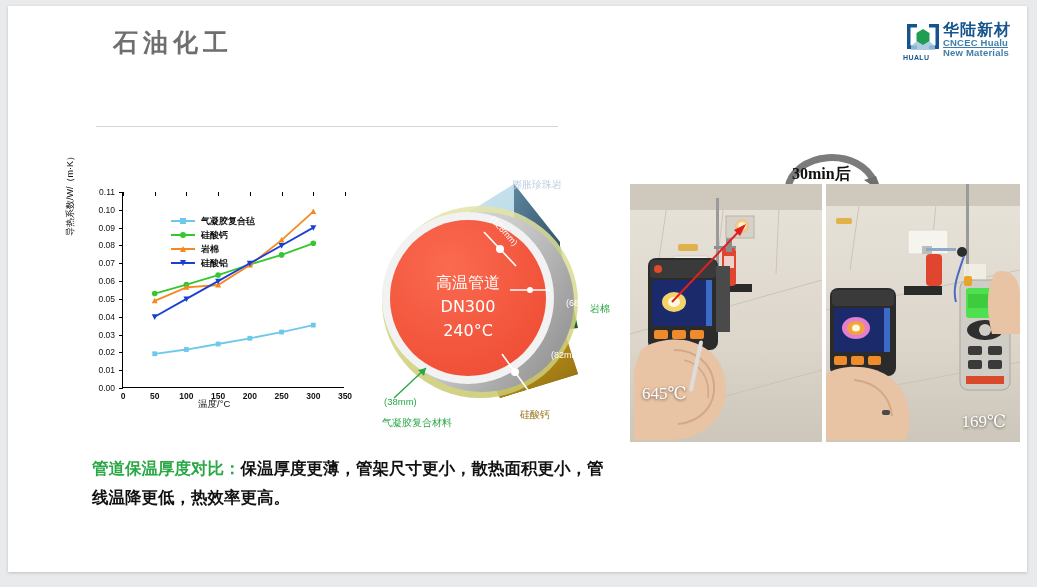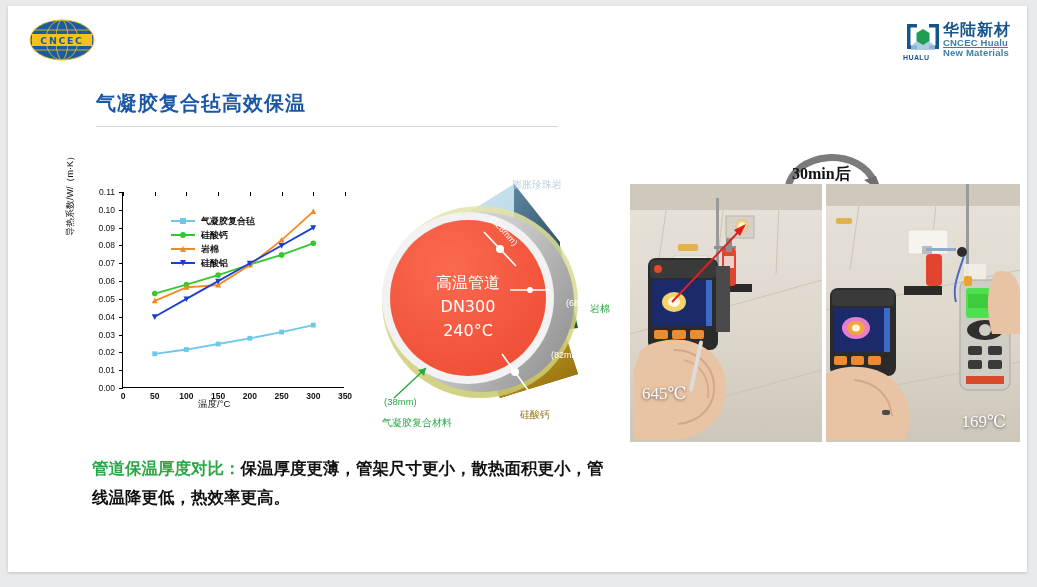--- a/index.html
+++ b/index.html
@@ -60,54 +60,40 @@
   .caption{position:absolute;left:84px;top:448px;width:520px;font-size:16.5px;font-weight:bold;
       line-height:1.75;color:#111;}
   .cap-green{color:#2aa845;}
 </style>
 </head>
 <body>
 
 <div class="slide">
 
   <div class="hdr">
-    <div class="cncec-logo">
-      <svg width="72" height="44" viewBox="0 0 72 44">
-        <ellipse cx="36" cy="22" rx="32" ry="20" fill="#1b5ba0"></ellipse>
-        <g stroke="#f0c419" stroke-width="1" fill="none" opacity=".85">
-          <ellipse cx="36" cy="22" rx="32" ry="20"></ellipse>
-          <ellipse cx="36" cy="22" rx="16" ry="20"></ellipse>
-          <ellipse cx="36" cy="22" rx="6" ry="20"></ellipse>
-          <line x1="4" y1="22" x2="68" y2="22"></line>
-          <path d="M8 12 H64 M8 32 H64"></path>
-        </g>
-        <rect x="6" y="16" width="60" height="12" fill="#f0c419"></rect>
-        <text x="36" y="25.6" text-anchor="middle" font-family="DejaVu Sans, sans-serif" font-size="9.5" font-weight="bold" fill="#1b5ba0" letter-spacing="1.6">CNCEC</text>
-      </svg>
-    </div>
+    <div class="cncec-text">石油化工</div>
 
     <div class="hualu">
       <div class="hualu-mark">
         <svg width="40" height="40" viewBox="0 0 40 40">
           <path d="M4 4 h10 v3.5 H7.5 v18 H14 V29 H4 Z" fill="#16548c"></path>
           <path d="M36 4 h-10 v3.5 h6.5 v18 H26 V29 h10 Z" fill="#16548c"></path>
           <path d="M8 26 l6 -5 h12 l6 5 v4 H8 Z" fill="#9fc6dd" opacity=".85"></path>
           <polygon points="20,9 26.5,13 26.5,21 20,25 13.5,21 13.5,13" fill="#1f9d55"></polygon>
         </svg>
         <div class="hualu-abbr">HUALU</div>
       </div>
       <div class="hualu-txt">
         <div class="hualu-cn">华陆新材</div>
         <div class="hualu-en1">CNCEC Hualu</div>
         <div class="hualu-en2">New Materials</div>
       </div>
     </div>
   </div>
 
-  <div class="title">气凝胶复合毡高效保温</div>
   <div class="title-rule"></div>
 
   <div class="chart-wrap">
     <div class="ylab">导热系数/W/（m·K）</div>
     <div class="xlab">温度/°C</div>
     <div class="plot-frame">
       <div id="axes-layer">
           <div class="ytick" style="top: 196px;">0.00</div>
           <div class="ytickmark" style="top: 196px;"></div>
           <div class="ytick" style="top: 178.182px;">0.01</div>

